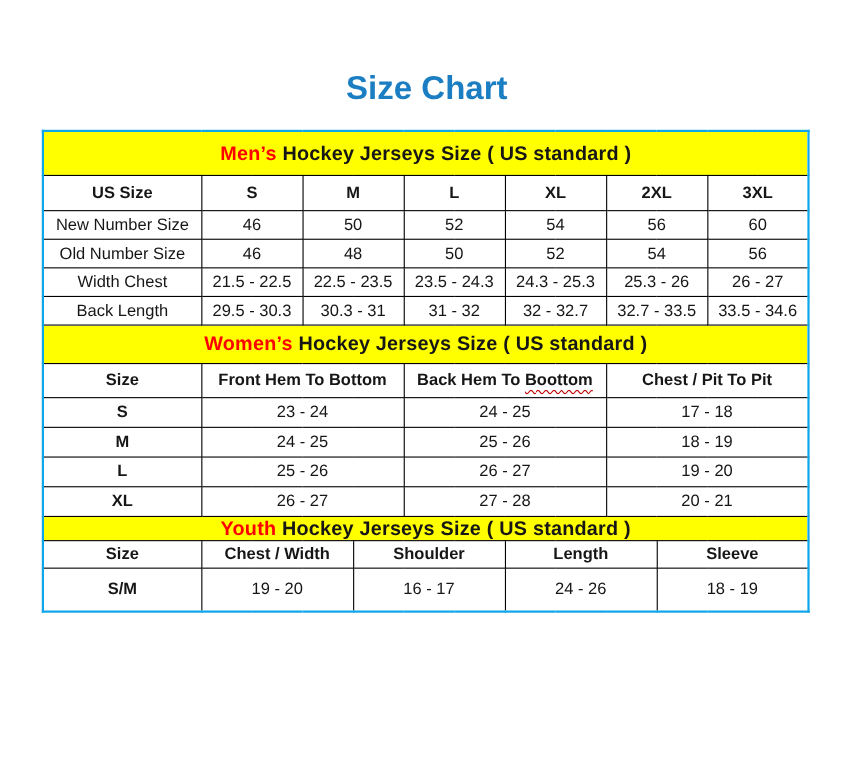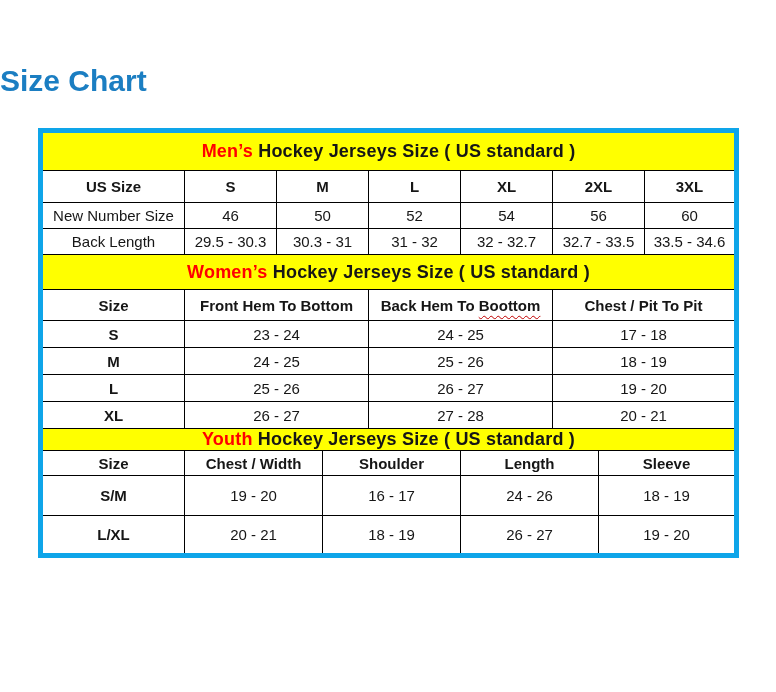--- a/index.html
+++ b/index.html
@@ -12,34 +12,35 @@
     font-family: "Liberation Sans", sans-serif;
     color: #161616;
   }
   .page {
     width: 776px;
     height: 692px;
     background: #ffffff;
     box-sizing: border-box;
   }
   .title {
+    text-align: center;
     color: var(--title-blue, #1b7ec2);
     font-size: 30px;
     font-weight: bold;
     margin: 0;
     padding-top: 64px;
-    padding-bottom: 31px;
+    padding-bottom: 21px;
     line-height: 1.1;
   }
   table.chart {
     border-collapse: collapse;
     table-layout: fixed;
     margin-left: 38px;
     width: 696px;
-    border: 5px solid #0ea5e9;
+    border: 2px solid #0ea5e9;
   }
   table.chart td {
     border: 1.5px solid #000;
     text-align: center;
     vertical-align: middle;
     padding: 0 2px;
     overflow: hidden;
     white-space: nowrap;
   }
   td.band {
@@ -112,20 +113,38 @@
         <tr class="data-row mens">
           <td class="rowlabel" colspan="1">New Number Size</td>
           <td class="val" colspan="2">46</td>
           <td class="val" colspan="2">50</td>
           <td class="val" colspan="2">52</td>
           <td class="val" colspan="2">54</td>
           <td class="val" colspan="2">56</td>
           <td class="val" colspan="2">60</td>
         </tr>
         <tr class="data-row mens">
+          <td class="rowlabel" colspan="1">Old Number Size</td>
+          <td class="val" colspan="2">46</td>
+          <td class="val" colspan="2">48</td>
+          <td class="val" colspan="2">50</td>
+          <td class="val" colspan="2">52</td>
+          <td class="val" colspan="2">54</td>
+          <td class="val" colspan="2">56</td>
+        </tr>
+        <tr class="data-row mens">
+          <td class="rowlabel" colspan="1">Width Chest</td>
+          <td class="val" colspan="2">21.5 - 22.5</td>
+          <td class="val" colspan="2">22.5 - 23.5</td>
+          <td class="val" colspan="2">23.5 - 24.3</td>
+          <td class="val" colspan="2">24.3 - 25.3</td>
+          <td class="val" colspan="2">25.3 - 26</td>
+          <td class="val" colspan="2">26 - 27</td>
+        </tr>
+        <tr class="data-row mens">
           <td class="rowlabel" colspan="1">Back Length</td>
           <td class="val" colspan="2">29.5 - 30.3</td>
           <td class="val" colspan="2">30.3 - 31</td>
           <td class="val" colspan="2">31 - 32</td>
           <td class="val" colspan="2">32 - 32.7</td>
           <td class="val" colspan="2">32.7 - 33.5</td>
           <td class="val" colspan="2">33.5 - 34.6</td>
         </tr>
         <tr class="band-row womens">
           <td class="band" colspan="13"><span class="band-red">Women’s</span><span> Hockey Jerseys Size ( US standard )</span></td>
@@ -170,22 +189,15 @@
           <td class="th" colspan="3">Length</td>
           <td class="th" colspan="3">Sleeve</td>
         </tr>
         <tr class="data-row youth">
           <td class="rowlabel bold" colspan="1">S/M</td>
           <td class="val" colspan="3">19 - 20</td>
           <td class="val" colspan="3">16 - 17</td>
           <td class="val" colspan="3">24 - 26</td>
           <td class="val" colspan="3">18 - 19</td>
         </tr>
-        <tr class="data-row youth">
-          <td class="rowlabel bold" colspan="1">L/XL</td>
-          <td class="val" colspan="3">20 - 21</td>
-          <td class="val" colspan="3">18 - 19</td>
-          <td class="val" colspan="3">26 - 27</td>
-          <td class="val" colspan="3">19 - 20</td>
-        </tr>
       </tbody>
   </table>
 </div>
 
 </body></html>

